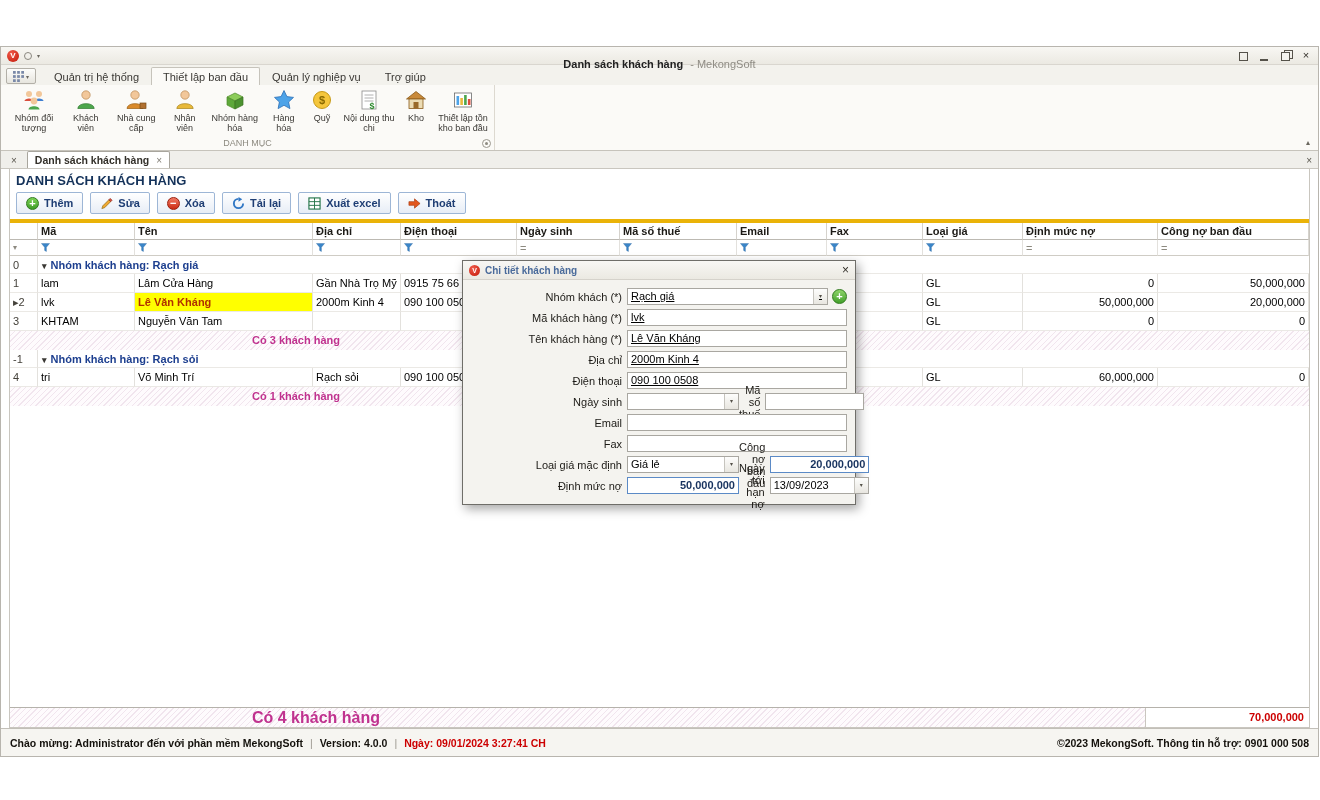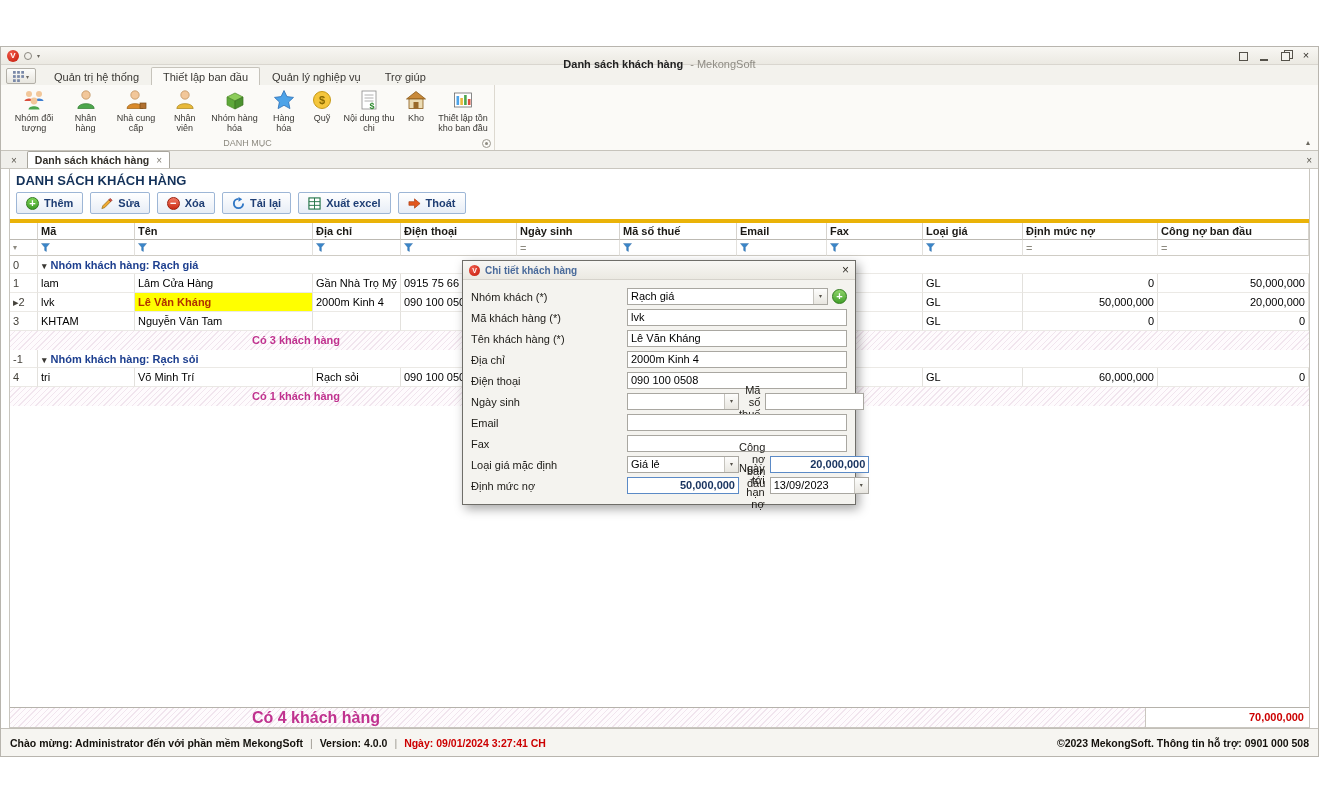--- a/index.html
+++ b/index.html
@@ -107,24 +107,24 @@
   
   .dialog { position:absolute; left:462px; top:260px; width:394px; background:#f4f3ef;
             border:1px solid #6f6e69; box-shadow:3px 4px 10px rgba(0,0,0,.35); z-index:20; }
   .dlg-title { height:19px; display:flex; align-items:center; gap:5px; padding:0 6px;
                background:linear-gradient(#f8f7f4,#ebe9e2); border-bottom:1px solid #d5d2cb; }
   .dlg-title .logo { width:11px; height:11px; font-size:7px; }
   .dlg-title .t { flex:1; font-size:10px; font-weight:bold; color:#4a6b9b; }
   .dlg-title .x { font-size:12px; color:#33302a; }
   .dlg-body { padding:6px 8px 8px; }
   .fr { display:flex; align-items:center; height:21px; }
-  .flabel { width:156px; flex:none; padding-right:5px; font-size:11px; color:#1c1a16; }
+  .flabel { width:156px; flex:none; text-align:right; padding-right:5px; font-size:11px; color:#1c1a16; }
   .flabel2 { flex:1; text-align:right; padding-right:5px; font-size:11px; color:#1c1a16; }
   .tbox { height:17px; border:1px solid #a9a7a1; background:#fff; font-size:11px; line-height:15px; padding:0 3px; overflow:hidden; white-space:nowrap; }
-  .grow1 { flex:1; }
+  .grow1 { flex:1;text-decoration:underline; }
   .combo { display:flex; padding:0; }
   .combo .val { flex:1; padding:0 3px; line-height:15px; overflow:hidden; }
   .combo .arr { width:14px; flex:none; border-left:1px solid #c6c4be; background:linear-gradient(#fdfdfc,#e8e6e0);
                 display:flex; align-items:center; justify-content:center; font-size:6px; color:#55524a; }
   .numbox { border:1px solid #5b8ac6; font-weight:bold; color:#17325e; text-align:right; }
   .half1 { width:112px; flex:none; }
   .half2 { width:99px; flex:none; }
   .plus-btn { width:15px; height:15px; flex:none; margin-left:4px; border-radius:50%; border:1px solid #2f7a1d;
               background:linear-gradient(#8fd46a,#42a02a); color:#fff; font-size:11px; font-weight:bold;
               display:flex; align-items:center; justify-content:center; line-height:13px; }
@@ -202,21 +202,21 @@
                   <path d="M6.5 21.5 C6.5 17 17.5 17 17.5 21.5 Z" fill="#4ca64c"></path>
                 </g>
             </svg>
             <span>Nhóm đối tượng</span>
           </div>
           <div class="ritem">
             <svg viewBox="0 0 24 24">
               <circle cx="12" cy="7" r="4.2" fill="#f2c79a" stroke="#b98a55" stroke-width="0.7"></circle>
               <path d="M3.8 20.5 C3.8 14 20.2 14 20.2 20.5 Z" fill="#4ca64c" stroke="#2f7a2f" stroke-width="0.7"></path>
             </svg>
-            <span>Nhân hàng</span>
+            <span>Khách viên</span>
           </div>
           <div class="ritem">
             <svg viewBox="0 0 24 24">
               <circle cx="11" cy="7" r="4.2" fill="#f2c79a" stroke="#b98a55" stroke-width="0.7"></circle>
               <path d="M3 20.5 C3 14 19 14 19 20.5 Z" fill="#d98a2b" stroke="#9a5f12" stroke-width="0.7"></path>
               <rect x="16" y="15" width="6" height="5.5" fill="#b07030" stroke="#7a4a14" stroke-width="0.7"></rect>
             </svg>
             <span>Nhà cung cấp</span>
           </div>
           <div class="ritem">

